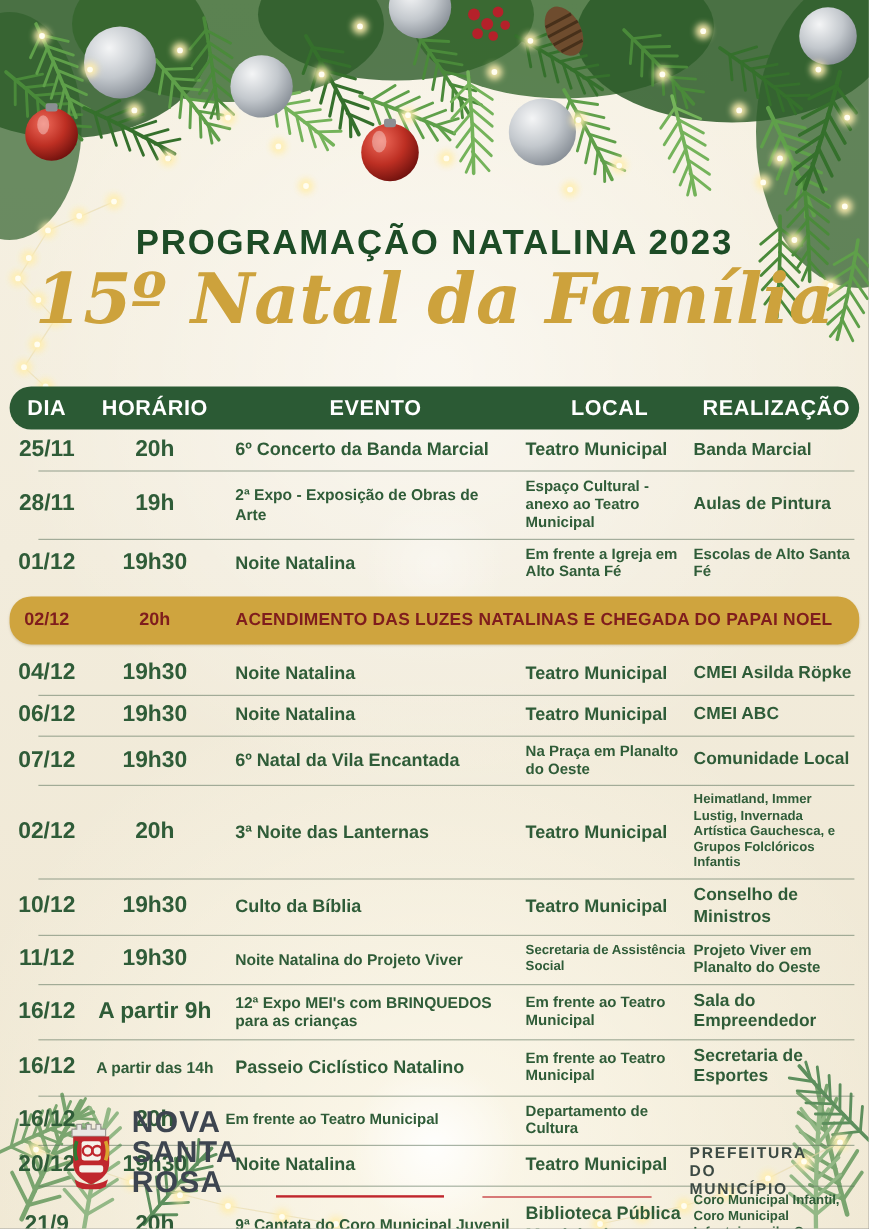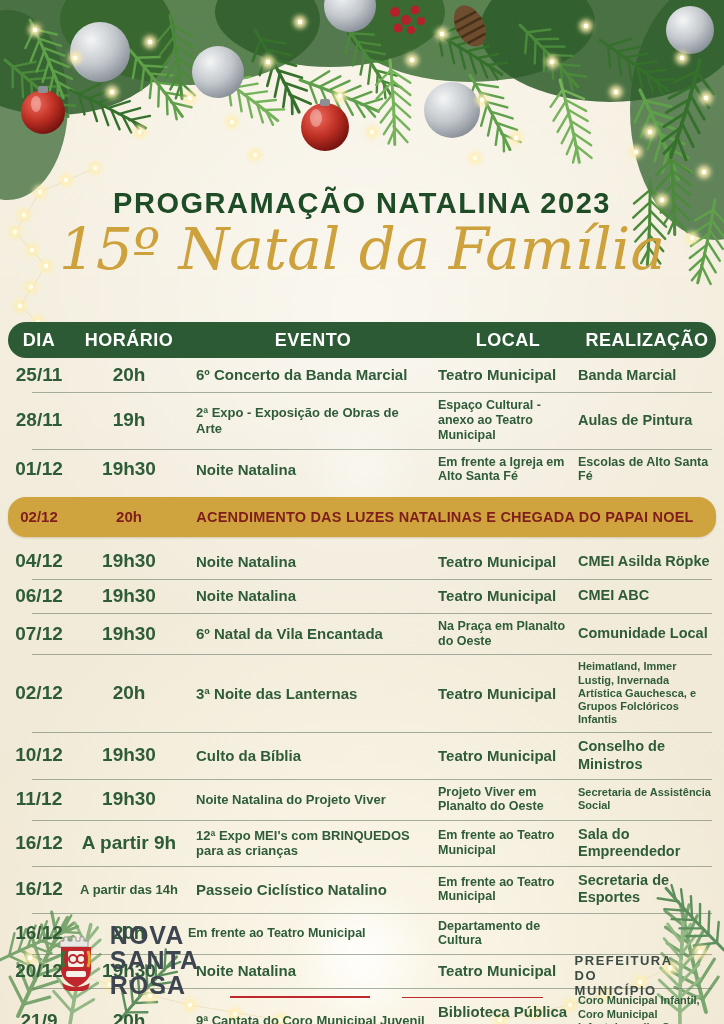--- a/index.html
+++ b/index.html
@@ -21,21 +21,21 @@
   }
   .deco{position:absolute;inset:0;z-index:0;pointer-events:none;}
   .content{position:absolute;inset:0;z-index:1;}
 
   .kicker{
     position:absolute;top:187px;left:0;right:0;text-align:center;
     font-size:29px;font-weight:bold;letter-spacing:1.5px;color:var(--title-green);
   }
   .title{
     position:absolute;top:216px;left:0;right:0;text-align:center;
-    font-family:"DejaVu Serif",serif;font-style:italic;font-weight:normal;
+    font-family:"DejaVu Serif",serif;font-style:italic;font-weight:bold;
     font-size:58px;color:var(--title-gold);line-height:1.15;
   }
 
   .table{position:absolute;top:322px;left:8px;width:708px;}
   .grid5{display:grid;grid-template-columns:62px 118px 250px 140px 138px;}
   .thead{
     height:36px;align-items:center;background:var(--header-green);
     border-radius:19px;color:#fff;font-weight:bold;font-size:18px;
     letter-spacing:.5px;text-align:center;
   }
@@ -346,22 +346,22 @@
     <div class="cell cell-horario">19h30</div>
     <div class="cell cell-evento">Culto da Bíblia</div>
     <div class="cell cell-local">Teatro Municipal</div>
     <div class="cell cell-realizacao">Conselho de Ministros</div>
   </div>
 
   <div class="row row-normal grid5">
     <div class="cell cell-dia">11/12</div>
     <div class="cell cell-horario">19h30</div>
     <div class="cell cell-evento sm">Noite Natalina do Projeto Viver</div>
+    <div class="cell cell-realizacao xs">Secretaria de Assistência Social</div>
     <div class="cell cell-local sm">Projeto Viver em Planalto do Oeste</div>
-    <div class="cell cell-realizacao xs">Secretaria de Assistência Social</div>
   </div>
 
   <div class="row row-normal grid5">
     <div class="cell cell-dia">16/12</div>
     <div class="cell cell-horario">A partir 9h</div>
     <div class="cell cell-evento sm">12ª Expo MEI's com BRINQUEDOS para as crianças</div>
     <div class="cell cell-local sm">Em frente ao Teatro Municipal</div>
     <div class="cell cell-realizacao">Sala do Empreendedor</div>
   </div>
 

